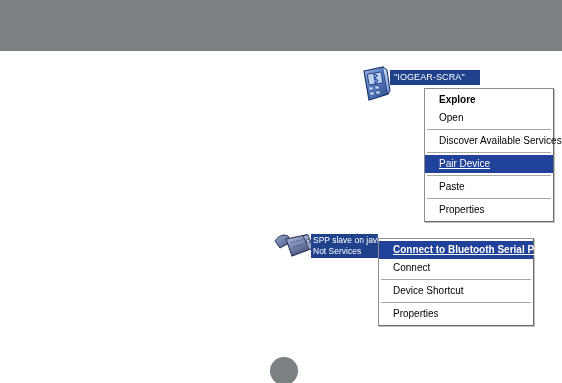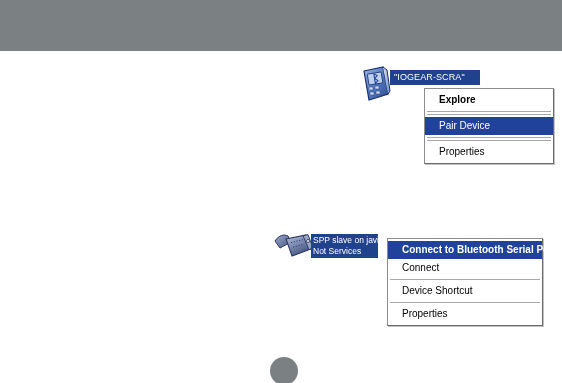--- a/index.html
+++ b/index.html
@@ -67,20 +67,21 @@
     line-height: 12px;
     color: #000000;
     padding: 3px 8px 3px 14px;
     white-space: nowrap;
     font-family: "Liberation Sans", sans-serif;
   }
   .menu-item.bold { font-weight: bold; }
   .menu-item.selected {
     background: #21429a;
     color: #ffffff;
+    text-decoration: underline;
   }
   .menu-sep {
     height: 1px;
     background: #a8a8a8;
     margin: 2px 2px;
   }
 
   
   .icon-wrap { position: absolute; }
 
@@ -122,24 +123,27 @@
     <rect x="19" y="27" width="4" height="3" rx="0.6" fill="#cddcf2" stroke="#2b4a8c" stroke-width="0.6"></rect>
 
     <path d="M26,3 L30,6 L33,27 L31,30" fill="url(#pdaS)" stroke="#16306e" stroke-width="1"></path>
   </svg>
 </div>
 
 <div class="dev-label abs" style="left:390px; top:70px; width:90px; box-sizing:border-box;">"IOGEAR-SCRA"</div>
 
 <div class="menu" id="device-menu" style="left:424px; top:88px; width:130px;">
     <div class="menu-item bold">Explore</div>
+    <div class="menu-item">Open</div>
     <div class="menu-sep"></div>
+    <div class="menu-item">Discover Available Services</div>
     <div class="menu-sep"></div>
     <div class="menu-item selected">Pair Device</div>
     <div class="menu-sep"></div>
+    <div class="menu-item">Paste</div>
     <div class="menu-sep"></div>
     <div class="menu-item">Properties</div>
   </div>
 
 <div class="icon-wrap" style="left:273px; top:229px; width:42px; height:34px;">
   <svg width="42" height="34" viewBox="0 0 42 34" xmlns="http://www.w3.org/2000/svg">
     <defs>
       <linearGradient id="connG" x1="0" y1="0" x2="0.6" y2="1">
         <stop offset="0%" stop-color="#b9c3da"></stop>
         <stop offset="50%" stop-color="#7b8bb4"></stop>
@@ -162,21 +166,21 @@
 
     <circle cx="35" cy="12" r="1.6" fill="#d3dae9" stroke="#2b3559" stroke-width="0.7"></circle>
   </svg>
 </div>
 
 <div class="dev-label-2 abs" style="left:311px; top:234px; width:67px; box-sizing:border-box;">
   <div>SPP slave on javier</div>
   <div>Not Services</div>
 </div>
 
-<div class="menu" id="service-menu" style="left:378px; top:238px; width:156px;margin-left:9px;">
+<div class="menu" id="service-menu" style="left:378px; top:238px; width:156px;">
     <div class="menu-item bold selected">Connect to Bluetooth Serial Port</div>
     <div class="menu-item">Connect</div>
     <div class="menu-sep"></div>
     <div class="menu-item">Device Shortcut</div>
     <div class="menu-sep"></div>
     <div class="menu-item">Properties</div>
   </div>
 
 <div class="gray-circle" style="left:270px; top:357px; width:28px; height:28px;"></div>
 

